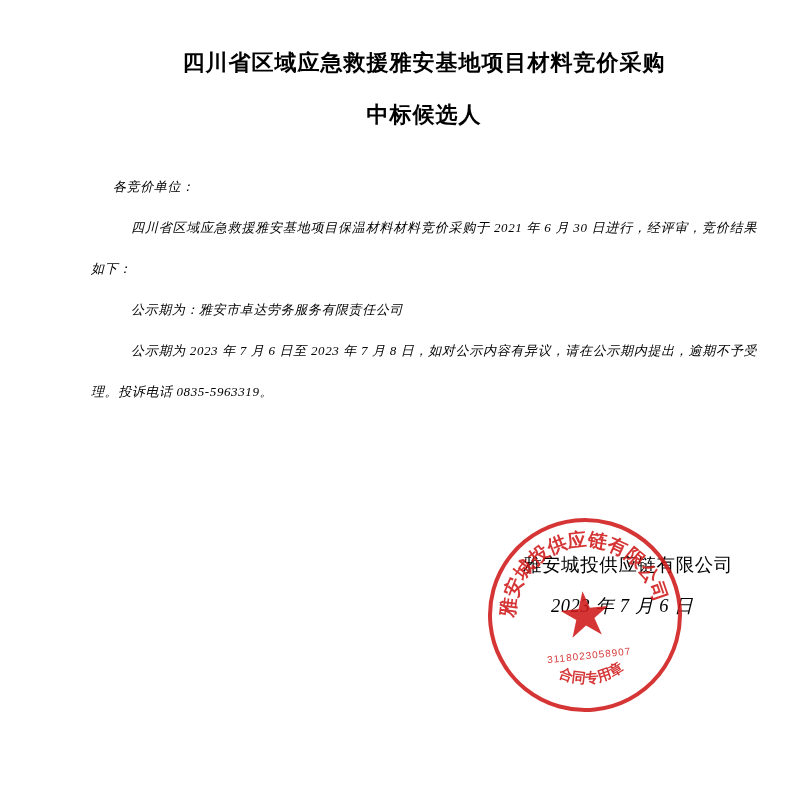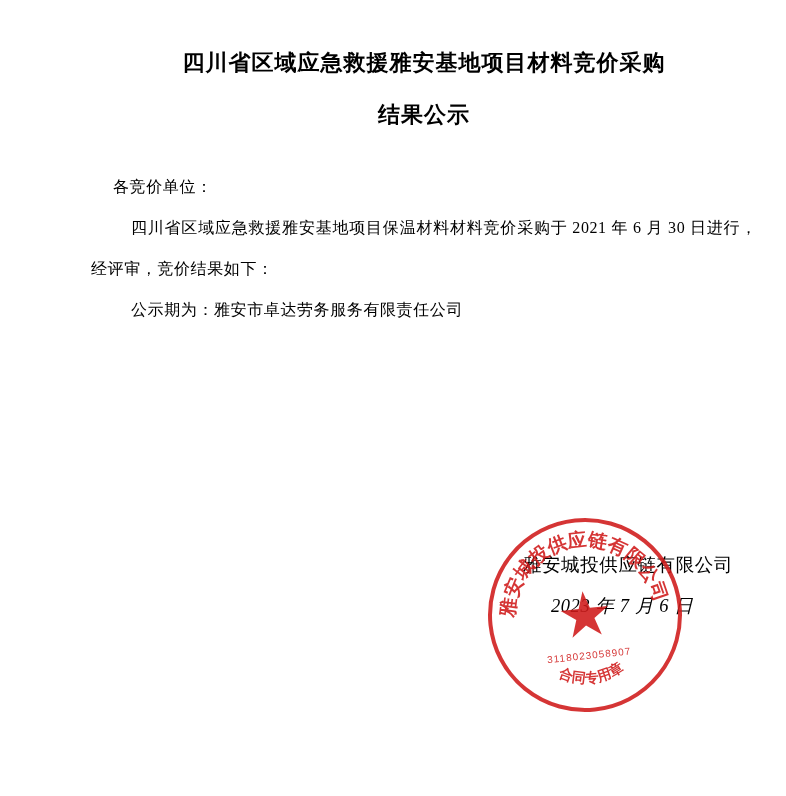--- a/index.html
+++ b/index.html
@@ -36,23 +36,24 @@
     text-align: center;
     font-weight: bold;
     font-size: 22px;
     line-height: 42px;
     letter-spacing: 1px;
     margin: 0;
     padding-top: 10px;
   }
   .body-block {
     margin-top: 30px;
-    font-size: 16px;
+    font-size: 13px;
     line-height: 41px;
     letter-spacing: 0.6px;
+    font-style: italic;
   }
   .para {
     margin: 0;
     text-align: justify;
     text-justify: inter-ideograph;
   }
   .indent-1 {
     text-indent: 22px;
   }
   .indent-2 {
@@ -134,26 +135,27 @@
     letter-spacing: 1px;
     font-family: "Liberation Sans", sans-serif;
   }
 </style>
 </head>
 <body>
 
 <div class="page">
 
   <h1 class="doc-title">四川省区域应急救援雅安基地项目材料竞价采购</h1>
-  <h1 class="doc-title-line2">结果公示</h1>
+  <h1 class="doc-title-line2">中标候选人</h1>
 
   <div class="body-block">
     <p class="para indent-1">各竞价单位：</p>
     <p class="para indent-2">四川省区域应急救援雅安基地项目保温材料材料竞价采购于 2021 年 6 月 30 日进行，经评审，竞价结果如下：</p>
     <p class="para indent-2">公示期为：雅安市卓达劳务服务有限责任公司</p>
+    <p class="para indent-2">公示期为 2023 年 7 月 6 日至 2023 年 7 月 8 日，如对公示内容有异议，请在公示期内提出，逾期不予受理。投诉电话 0835-5963319。</p>
   </div>
 
   <div class="sign-block">
     <p class="sign-line">雅安城投供应链有限公司</p>
     <p class="sign-date">2023 年 7 月 6 日</p>
   </div>
 
   <div class="seal">
     <div class="seal-inner"></div>
     <svg class="seal-arc" viewBox="0 0 186 186">

